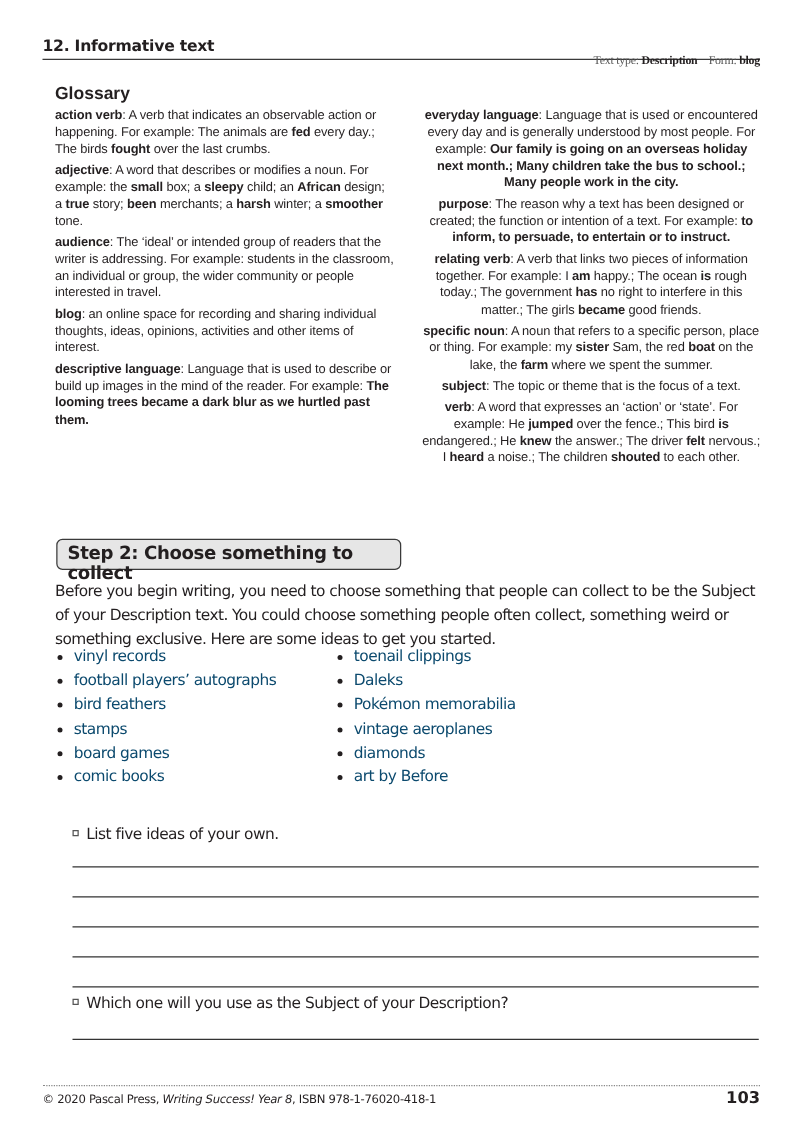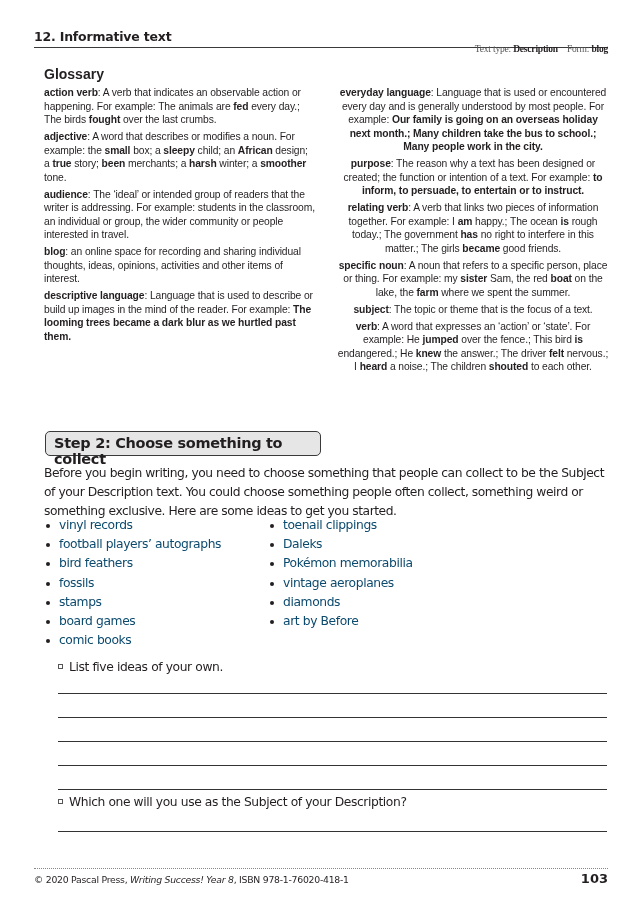--- a/index.html
+++ b/index.html
@@ -141,21 +141,20 @@
   </div>
 
 <div class="step-box">Step 2: Choose something to collect</div>
 
 <p class="intro">Before you begin writing, you need to choose something that people can collect to be the Subject of your Description text. You could choose something people often collect, something weird or something exclusive. Here are some ideas to get you started.</p>
 
 <ul class="ideas col1">
   <li>vinyl records</li>
   <li>football players’ autographs</li>
   <li>bird feathers</li>
-  <li>fossils</li>
   <li>stamps</li>
   <li>board games</li>
   <li>comic books</li>
 </ul>
 <ul class="ideas col2">
   <li>toenail clippings</li>
   <li>Daleks</li>
   <li>Pokémon memorabilia</li>
   <li>vintage aeroplanes</li>
   <li>diamonds</li>

